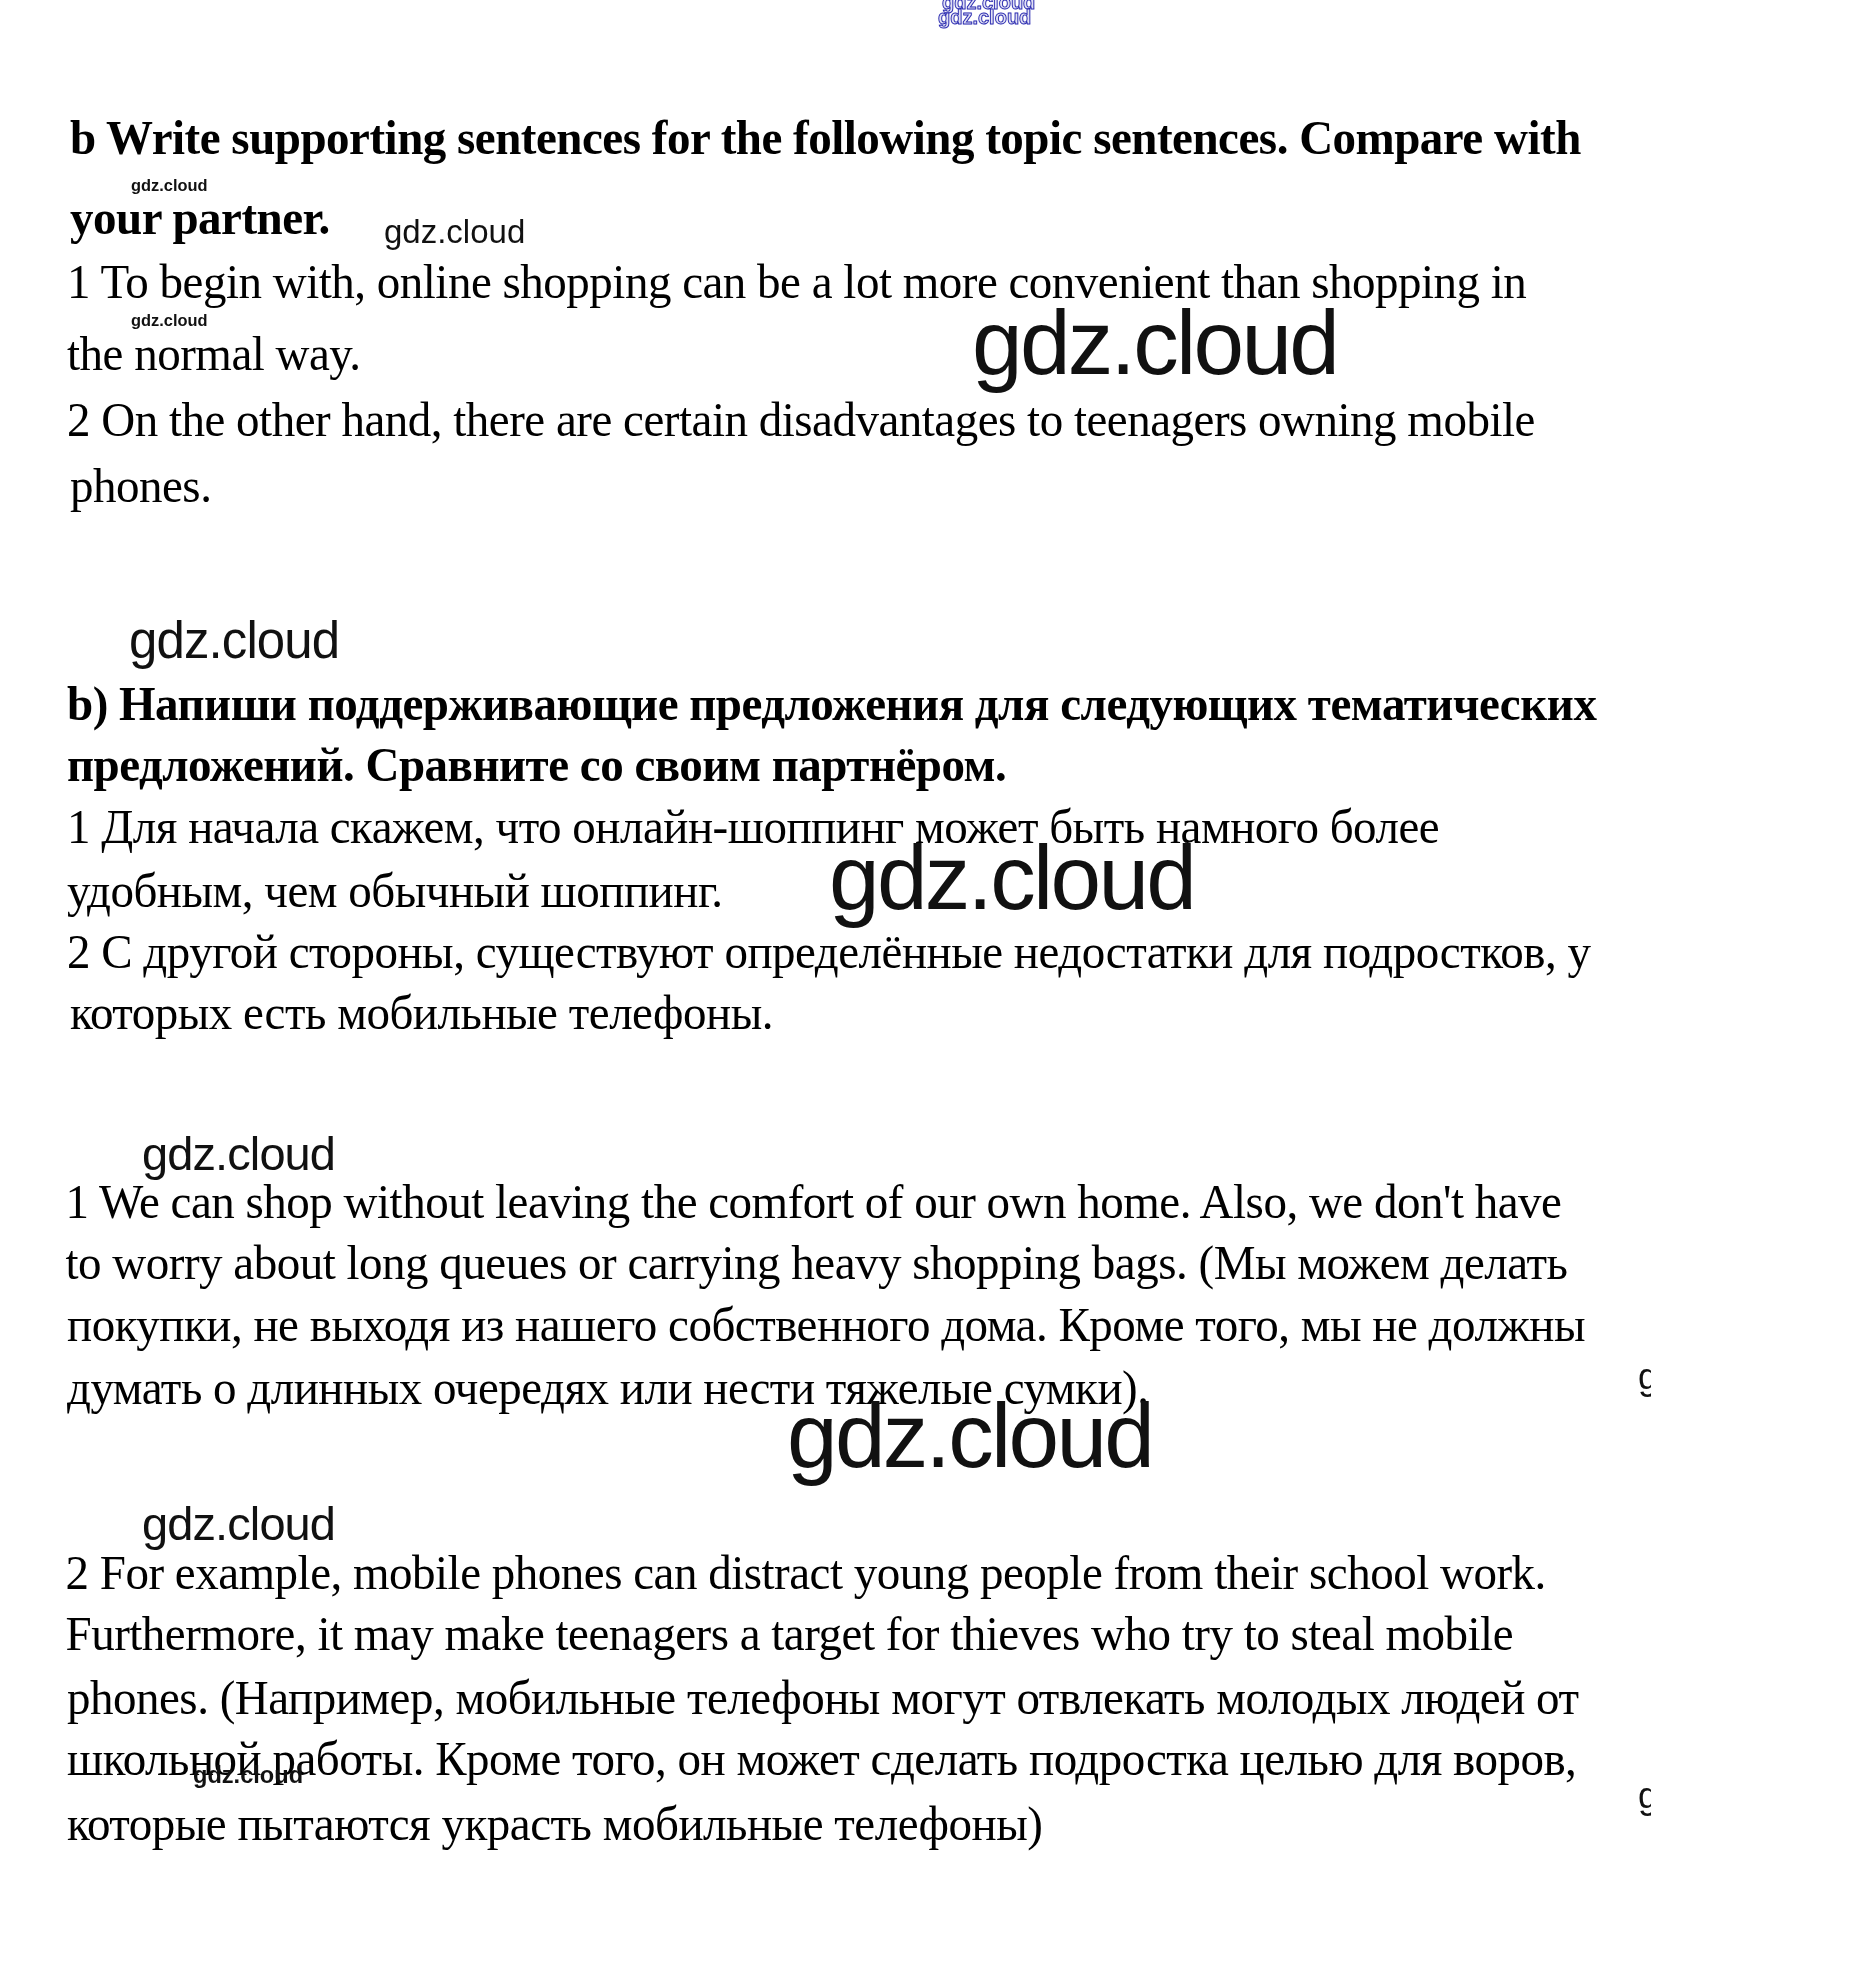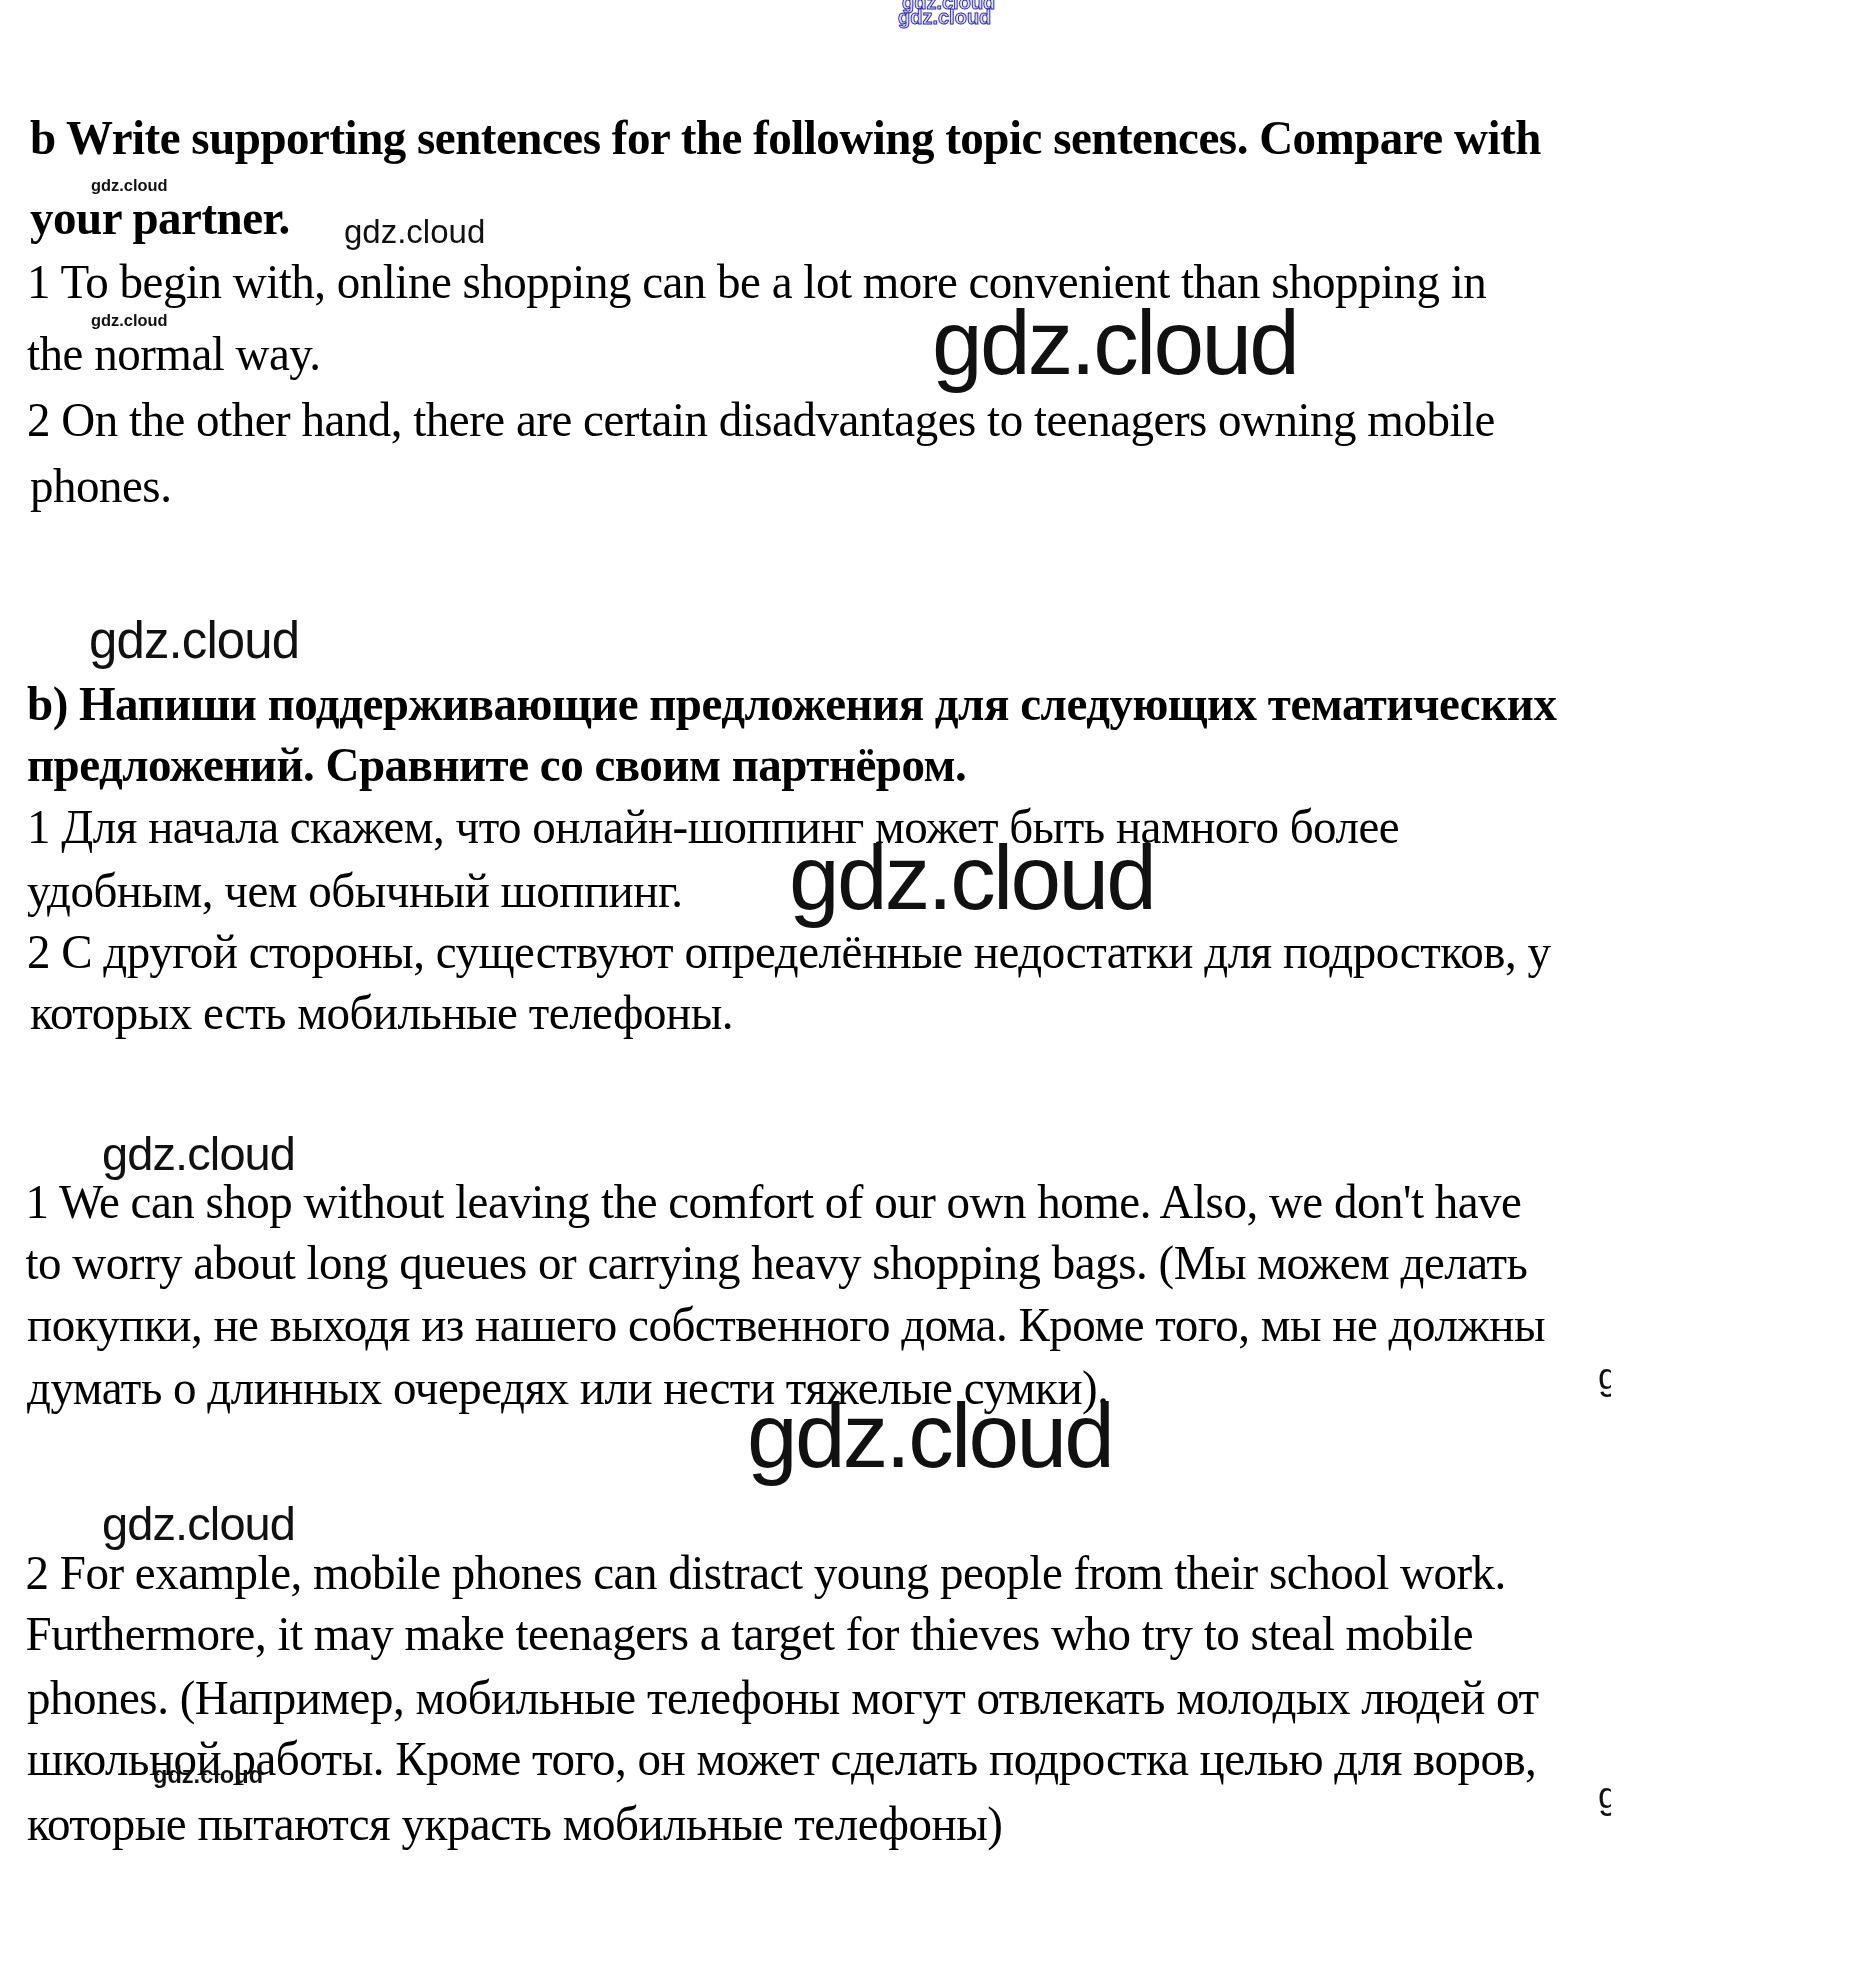--- a/index.html
+++ b/index.html
@@ -3,20 +3,21 @@
 <meta charset="utf-8">
 <style>
   * { margin: 0; padding: 0; box-sizing: border-box; }
   html, body { background: #ffffff; }
   .page {
     position: relative;
     width: 1611px;
     height: 1968px;
     background: var(--bg, #ffffff);
     overflow: hidden;
+    margin-left: 40px;
   }
   
   .ln {
     position: absolute;
     white-space: nowrap;
     font-family: "Liberation Serif", serif;
     font-size: 47px;
     line-height: 1.08;
     color: var(--text, #000);
     letter-spacing: -0.5px;

